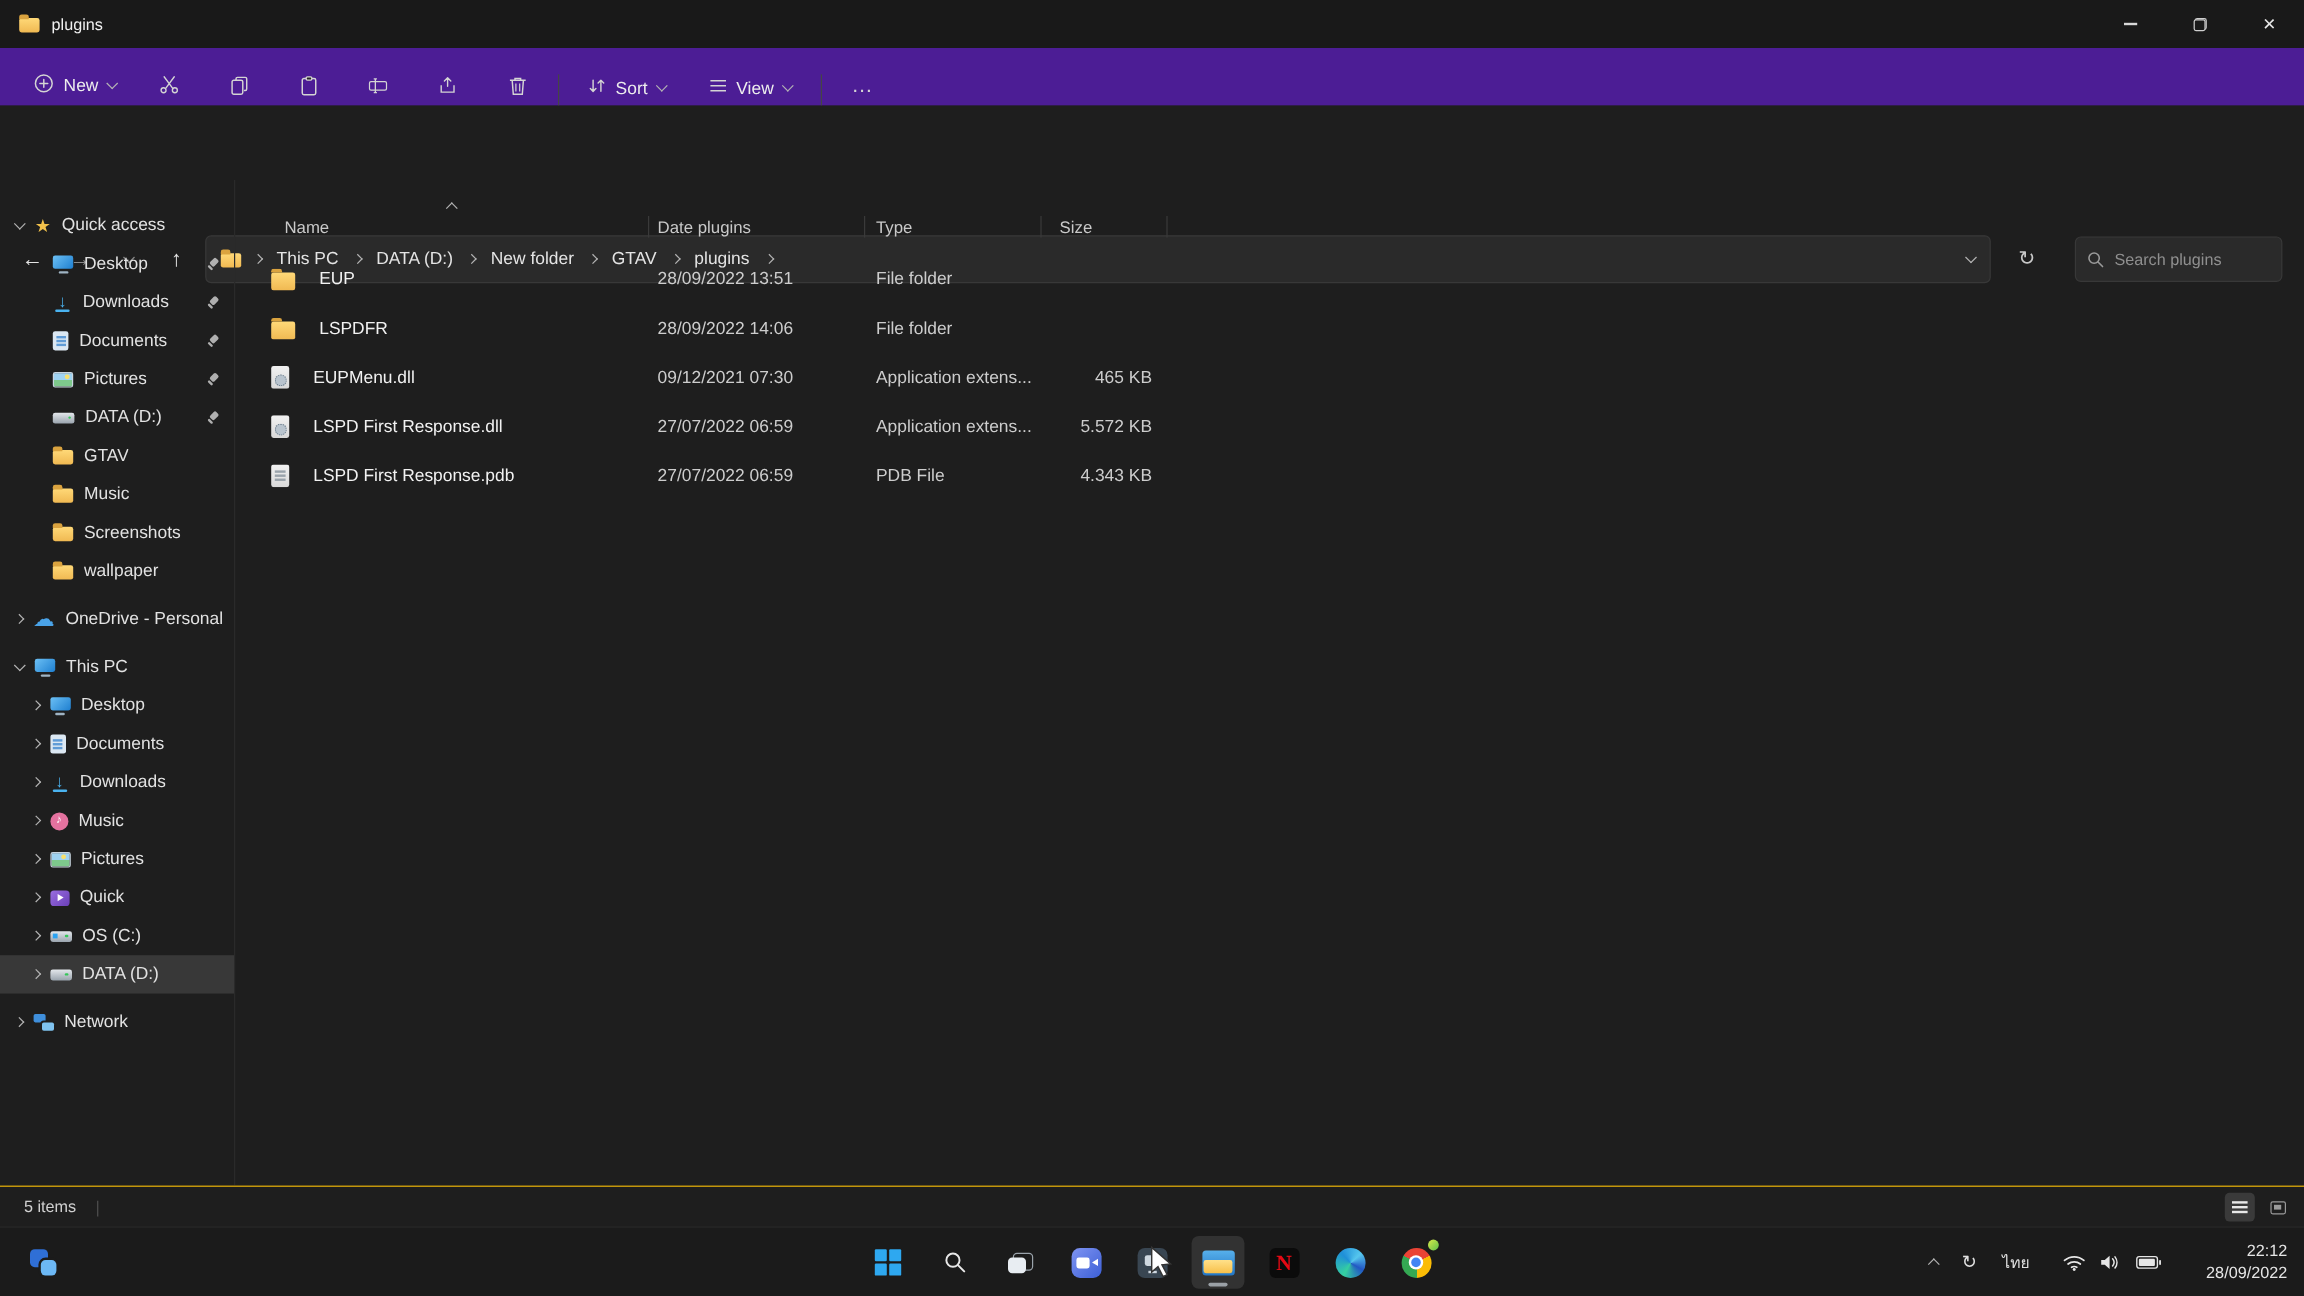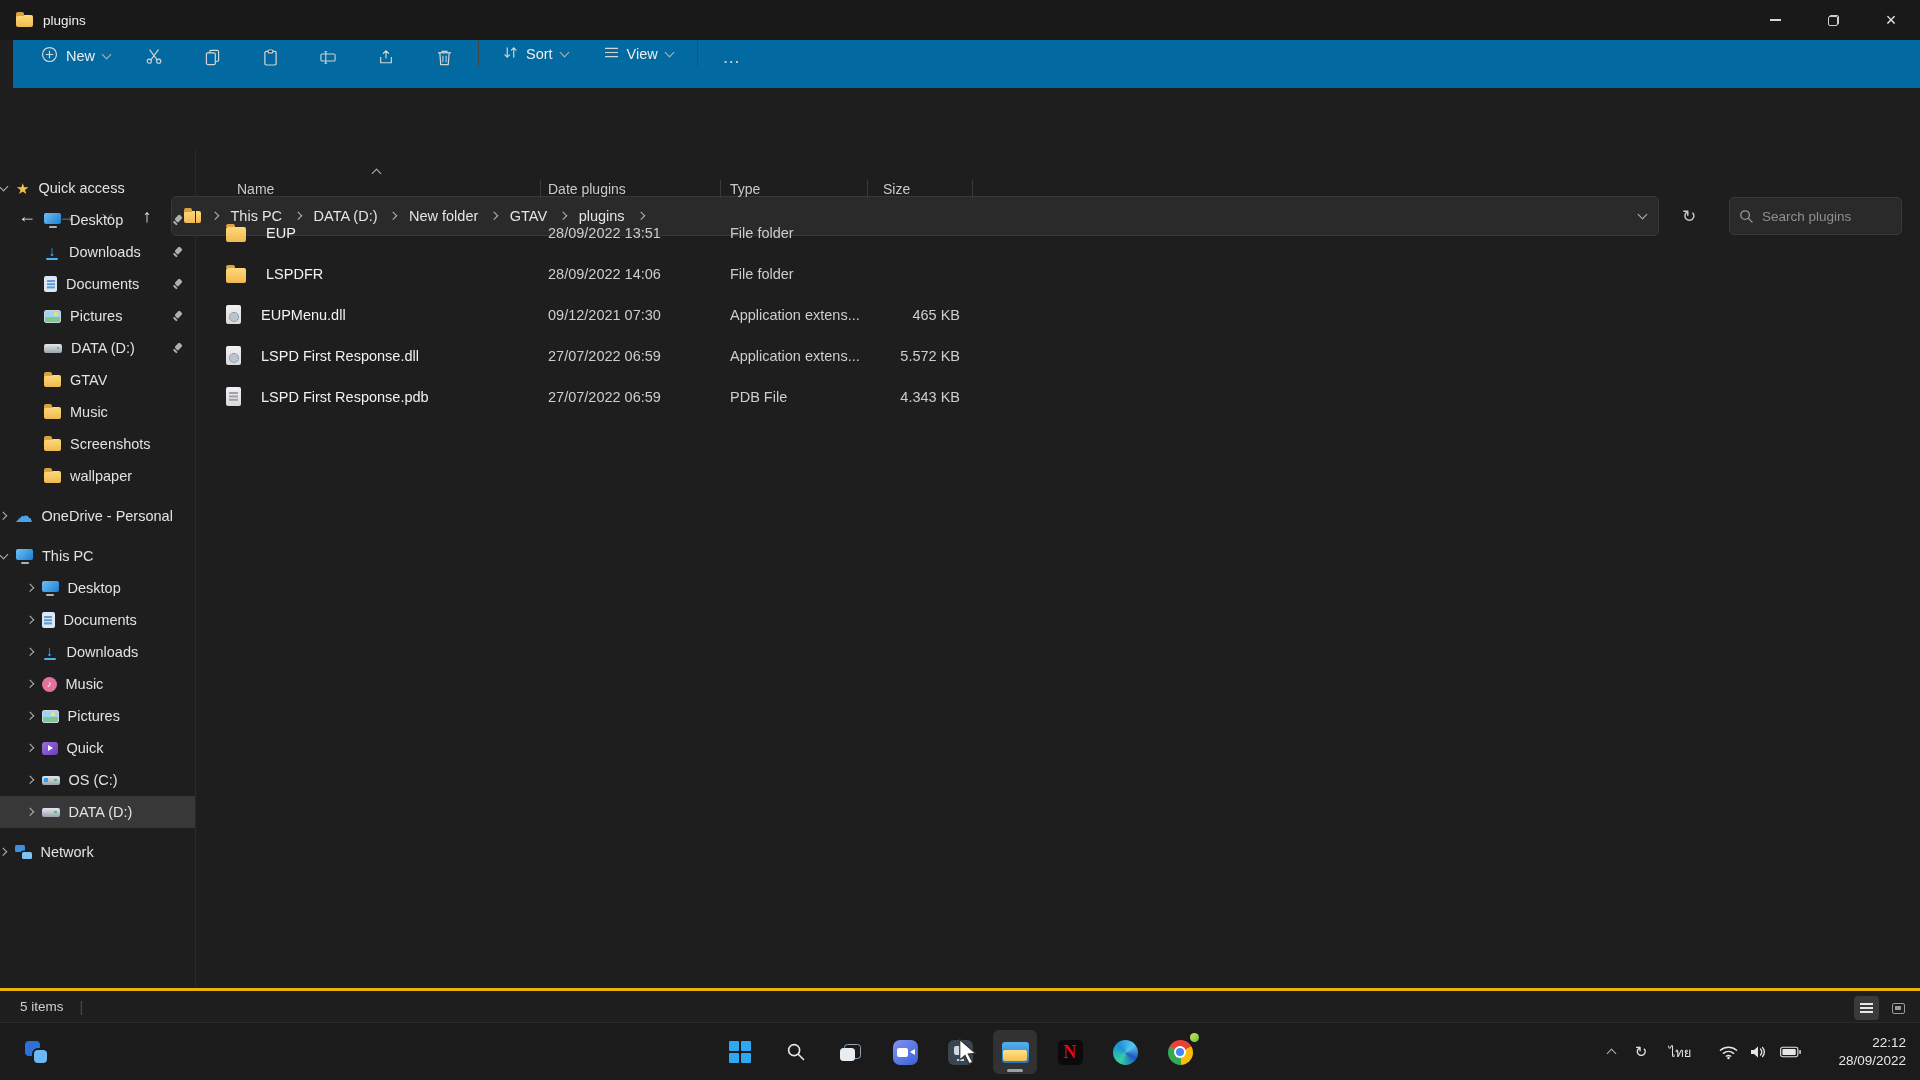--- a/index.html
+++ b/index.html
@@ -14,21 +14,21 @@
 .titlebar .t{margin-left:10px;font-size:13.5px;color:#f0f0f0}
 .wincontrols{position:absolute;right:0;top:0;height:40px;display:flex}
 .wc{width:58px;height:40px;display:flex;align-items:center;justify-content:center;color:#d8d8d8}
 .minline{width:11px;height:1.5px;background:#d8d8d8}
 .restore{position:relative;width:11px;height:11px}
 .restore::before{content:"";position:absolute;right:0;top:0;width:8px;height:8px;border:1px solid #cfcfcf;border-radius:2px}
 .restore::after{content:"";position:absolute;left:0;bottom:0;width:8px;height:8px;border:1px solid #cfcfcf;border-radius:2px;background:#191919}
 .closex{font-size:18px;line-height:1;color:#e8e8e8}
 
 
-.toolbar{position:absolute;left:13px;top:40px;right:0;height:48px;background:#0369a1;display:flex;align-items:flex-start}
+.toolbar{position:absolute;left:0;top:40px;right:0;height:48px;background:#4c1d95;display:flex;align-items:flex-end}
 .tbtn{display:flex;align-items:center;gap:8px;color:#ededed;font-size:14.5px;padding:6px 10px;border-radius:4px}
 .iconbtn{width:40px;height:34px;display:flex;align-items:center;justify-content:center;border-radius:4px}
 .tdiv{width:1px;height:26px;background:#454545;margin:0 14px}
 .more{font-size:18px;color:#d4d4d4;letter-spacing:1px}
 
 
 .chev{display:inline-block;width:7px;height:7px;border-right:1.5px solid #b4b4b4;border-bottom:1.5px solid #b4b4b4;transform:rotate(45deg);margin-top:-4px}
 .chev.r{width:5.5px;height:5.5px;transform:rotate(-45deg);margin-top:0}
 .chev.u{transform:rotate(-135deg);margin-top:3px}
 .chev.dim{border-color:#8a8a8a}
@@ -50,21 +50,21 @@
 .fold{position:relative;border-radius:2px;background:linear-gradient(#ffd978,#f0b952);flex:0 0 auto}
 .fold::before{content:"";position:absolute;top:-3px;left:0;width:45%;height:3.5px;border-radius:2px 2px 0 0;background:#daa33f}
 .fold.sm{width:17px;height:12px;margin-top:2px}
 .fold.lg{width:20px;height:15px;margin-top:3px}
 .ficon{position:relative;width:15px;height:19px;background:linear-gradient(#f2f2f2,#d9d9d9);border-radius:2px;flex:0 0 auto}
 .ficon.dll::after{content:"";position:absolute;left:2.6px;top:6.5px;width:8.6px;height:8.6px;border-radius:50%;border:1.8px dotted #6e7f8d;background:#b9c4ce}
 .ficon.pdb::after{content:"";position:absolute;left:3px;top:5px;width:9px;height:1.6px;background:#9aa3ab;box-shadow:0 3.4px 0 #9aa3ab,0 6.8px 0 #9aa3ab}
 
 
 .sidebar{position:absolute;left:0;top:150px;width:196px;height:838px;border-right:1px solid #2a2a2a;padding-top:22px}
-.side-row{display:flex;align-items:center;height:32px;gap:9px;font-size:14.5px;color:#e2e2e2;padding-left:0}
+.side-row{display:flex;align-items:center;height:32px;gap:9px;font-size:14.5px;color:#e2e2e2;padding-left:13px}
 .side-row .lbl{white-space:nowrap;overflow:hidden}
 .side-row.child{padding-left:44px}
 .side-row.child2{padding-left:27px}
 .side-row.sel{background:#383838}
 .gap8{margin-top:8px}
 .pin{position:relative;width:14px;height:14px;margin-left:auto;margin-right:11px;flex:0 0 auto;opacity:.85}
 .pin::before{content:"";position:absolute;left:5.6px;top:1.6px;width:5px;height:7px;border-radius:1.5px;background:#c9c9c9;transform:rotate(45deg)}
 .pin::after{content:"";position:absolute;left:2.8px;top:9.4px;width:4.6px;height:1.6px;border-radius:1px;background:#c9c9c9;transform:rotate(45deg)}
 
 
@@ -103,21 +103,21 @@
 .hsep{position:absolute;top:6px;width:1px;height:18px;background:#3a3a3a}
 .rows{margin-top:8px}
 .file-row{height:41px;display:grid;grid-template-columns:343px 180px 147px 105px;align-items:center;border-radius:4px}
 .cell{font-size:14.5px;color:#cdcdcd;white-space:nowrap;overflow:hidden}
 .cell.name{display:flex;align-items:center;gap:20px;padding-left:29px;color:#f2f2f2}
 .cell.date{padding-left:8px}
 .cell.type{padding-left:10px}
 .cell.size{text-align:right;padding-right:12px}
 
 
-.statusbar{position:absolute;left:0;top:988px;right:0;height:34px;border-top:3px solid #eab308;display:flex;align-items:center;background:#1e1e1e}
+.statusbar{position:absolute;left:0;top:988px;right:0;height:34px;border-top:1px solid #eab308;display:flex;align-items:center;background:#1e1e1e}
 .statusbar .count{margin-left:20px;font-size:13.5px;color:#d0d0d0}
 .statusbar .sdiv{margin-left:16px;color:#4a4a4a}
 .viewbtn{position:absolute;top:5px;width:25px;height:24px;border-radius:4px;display:flex;align-items:center;justify-content:center}
 .viewbtn.active{background:#3a3a3a}
 .vi-lines{width:13px;height:2px;background:#e8e8e8;box-shadow:0 4px 0 #e8e8e8,0 8px 0 #e8e8e8;margin-bottom:8px}
 .vi-thumb{width:13px;height:11px;border:1.5px solid #9a9a9a;border-radius:2px;position:relative}
 .vi-thumb::before{content:"";position:absolute;left:2px;top:2px;width:6px;height:4px;background:#9a9a9a}
 
 
 .taskbar{position:absolute;left:0;top:1022px;width:1920px;height:58px;background:#1b1b1b;border-top:1px solid #2a2a2a}

